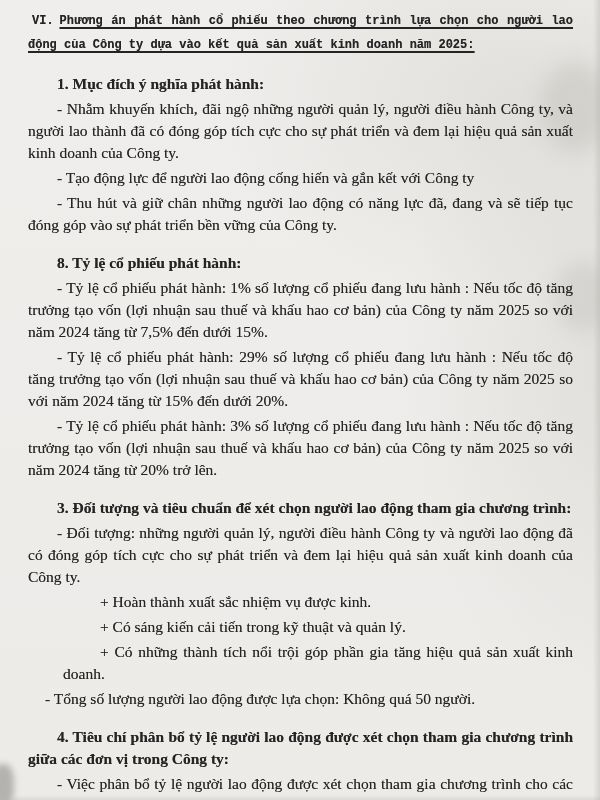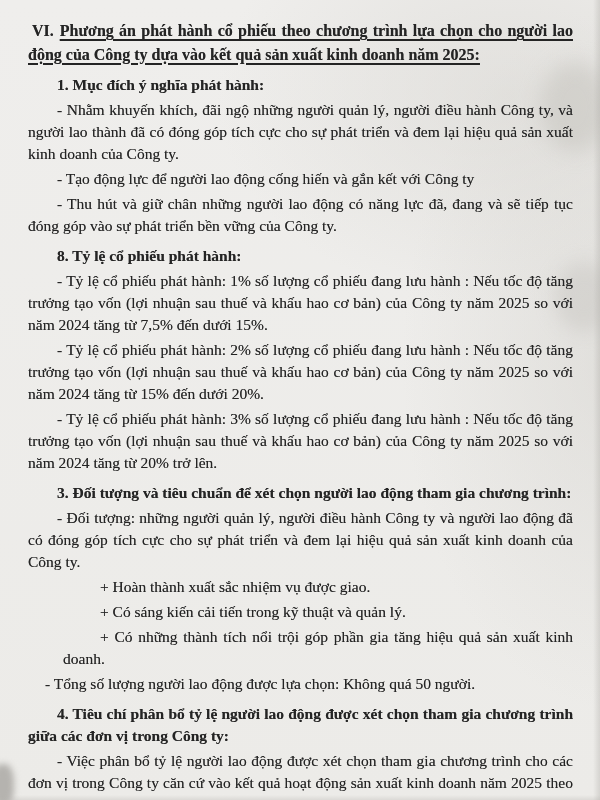--- a/index.html
+++ b/index.html
@@ -22,33 +22,34 @@
   .content {
     position: absolute;
     left: 28px; top: 7px; width: 545px;
     text-align: justify;
     font-size: 15.5px;
     line-height: 22px;
     text-shadow: 0 0 0.5px rgba(40,40,40,0.55);
   }
   .content p { margin: 3px 0 0 0; text-indent: 29px; }
   p.doc-title {
-    margin-top: 12px;
+    margin-top: 3px;
     font-weight: bold;
-    font-size: 16px;
+    font-size: 12px;
     line-height: 23.5px;
     text-indent: 4px;
+    font-family: Liberation Mono, monospace;
   }
   p.doc-title .u {
     margin-left: 6px;
     text-decoration: underline;
     text-decoration-thickness: 1.5px;
     text-underline-offset: 3px;
   }
-  p.heading { font-weight: bold; margin-top: 8px; font-family: Liberation Serif, serif; }
+  p.heading { font-weight: bold; margin-top: 16px; font-family: Liberation Serif, serif; }
   p.crit { margin-left: 35px; text-indent: 37px; }
   p.total { text-indent: 17px; }
   
   .artifact { position: absolute; pointer-events: none; }
   .blob-top-right {
     right: -10px; top: 62px; width: 70px; height: 90px;
     background: rgba(195,193,188,0.5); border-radius: 50%;
     filter: blur(10px);
   }
   .blob-mid-right {
@@ -84,26 +85,26 @@
 
     <p class="doc-title"><span>VI.</span><span class="u">Phương án phát hành cổ phiếu theo chương trình lựa chọn cho người lao động của Công ty dựa vào kết quả sản xuất kinh doanh năm 2025:</span></p>
 
     <p class="heading">1. Mục đích ý nghĩa phát hành:</p>
     <p>- Nhằm khuyến khích, đãi ngộ những người quản lý, người điều hành Công ty, và người lao thành đã có đóng góp tích cực cho sự phát triển và đem lại hiệu quả sản xuất kinh doanh của Công ty.</p>
     <p>- Tạo động lực để người lao động cống hiến và gắn kết với Công ty</p>
     <p>- Thu hút và giữ chân những người lao động có năng lực đã, đang và sẽ tiếp tục đóng góp vào sự phát triển bền vững của Công ty.</p>
 
     <p class="heading">8. Tỷ lệ cổ phiếu phát hành:</p>
     <p>- Tỷ lệ cổ phiếu phát hành: 1% số lượng cổ phiếu đang lưu hành : Nếu tốc độ tăng trưởng tạo vốn (lợi nhuận sau thuế và khấu hao cơ bản) của Công ty năm 2025 so với năm 2024 tăng từ 7,5% đến dưới 15%.</p>
-    <p>- Tỷ lệ cổ phiếu phát hành: 2% số lượng cổ phiếu đang lưu hành : Nếu tốc độ tăng trưởng tạo vốn (lợi nhuận sau thuế và khấu hao cơ bản) của Công ty năm 2025 so với năm 2024 tăng từ 15% đến dưới 20%.</p>
+    <p>- Tỷ lệ cổ phiếu phát hành: 29% số lượng cổ phiếu đang lưu hành : Nếu tốc độ tăng trưởng tạo vốn (lợi nhuận sau thuế và khấu hao cơ bản) của Công ty năm 2025 so với năm 2024 tăng từ 15% đến dưới 20%.</p>
     <p>- Tỷ lệ cổ phiếu phát hành: 3% số lượng cổ phiếu đang lưu hành : Nếu tốc độ tăng trưởng tạo vốn (lợi nhuận sau thuế và khấu hao cơ bản) của Công ty năm 2025 so với năm 2024 tăng từ 20% trở lên.</p>
 
     <p class="heading">3. Đối tượng và tiêu chuẩn để xét chọn người lao động tham gia chương trình:</p>
     <p>- Đối tượng: những người quản lý, người điều hành Công ty và người lao động đã có đóng góp tích cực cho sự phát triển và đem lại hiệu quả sản xuất kinh doanh của Công ty.</p>
-    <p class="crit">+ Hoàn thành xuất sắc nhiệm vụ được giao.</p>
+    <p class="crit">+ Hoàn thành xuất sắc nhiệm vụ được kinh.</p>
     <p class="crit">+ Có sáng kiến cải tiến trong kỹ thuật và quản lý.</p>
     <p class="crit">+ Có những thành tích nổi trội góp phần gia tăng hiệu quả sản xuất kinh doanh.</p>
     <p class="total">- Tổng số lượng người lao động được lựa chọn: Không quá 50 người.</p>
 
     <p class="heading">4. Tiêu chí phân bổ tỷ lệ người lao động được xét chọn tham gia chương trình giữa các đơn vị trong Công ty:</p>
     <p>- Việc phân bổ tỷ lệ người lao động được xét chọn tham gia chương trình cho các đơn vị trong Công ty căn cứ vào kết quả hoạt động sản xuất kinh doanh năm 2025 theo các chỉ tiêu tài chính như sau:</p>
 
   </div>
 </div>
 

